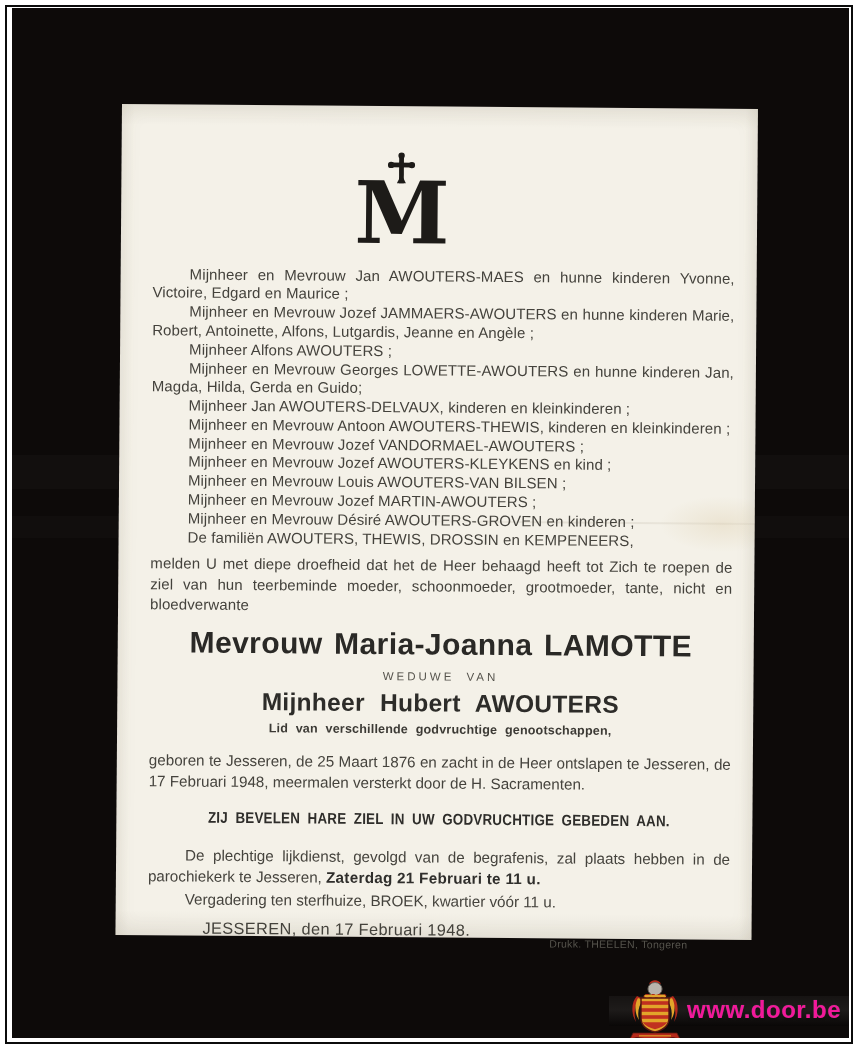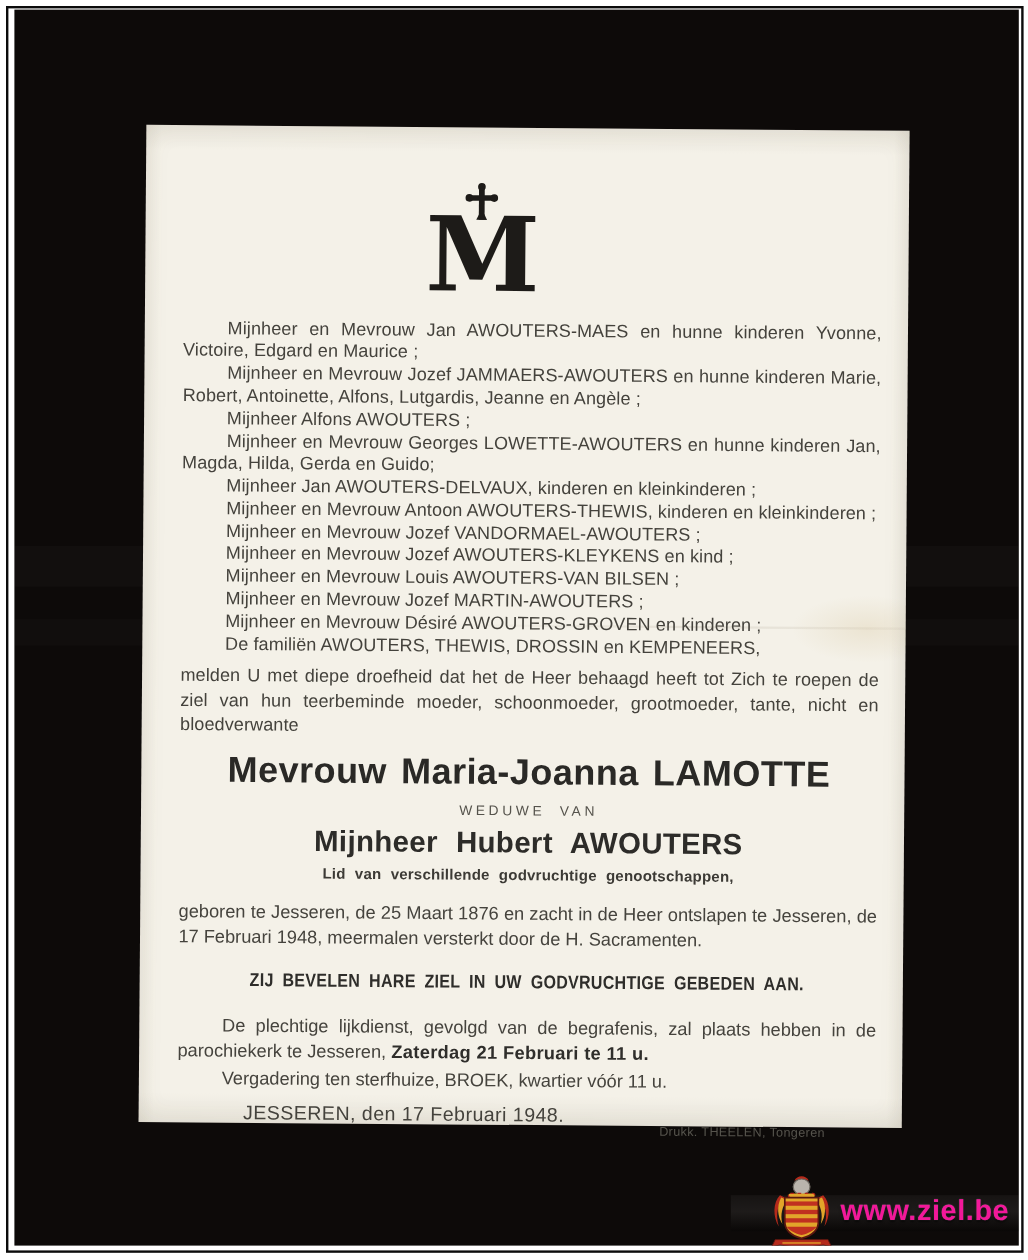--- a/index.html
+++ b/index.html
@@ -170,16 +170,16 @@
           <rect x="12" y="30.2" width="28" height="3.6"></rect>
           <rect x="12" y="37.2" width="28" height="3.6"></rect>
           <path d="M13.5 44.2 L38.5 44.2 C36 47.5 31.5 49.8 26 51.2 C20.5 49.8 16 47.5 13.5 44.2 Z"></path>
         </g>
         <path d="M12 20 L40 20 L40 40 C40 48 34 52 26 54 C18 52 12 48 12 40 Z" fill="none" stroke="#5a1610" stroke-width="1.4"></path>
 
         <path d="M4 55 L48 55 L51 61 L44 59.5 L26 62 L8 59.5 L1 61 Z" fill="#b52a1b"></path>
         <path d="M4 55 L48 55 L51 61 L44 59.5 L26 62 L8 59.5 L1 61 Z" fill="none" stroke="#5a1610" stroke-width="0.8"></path>
         <rect x="10" y="57" width="32" height="1.6" fill="#e2a52a" opacity="0.7"></rect>
       </svg>
-      <span class="wm-text">www.ziel.be</span>
+      <span class="wm-text">www.door.be</span>
     </div>
   </div>
 </div>
 
 </body></html>

